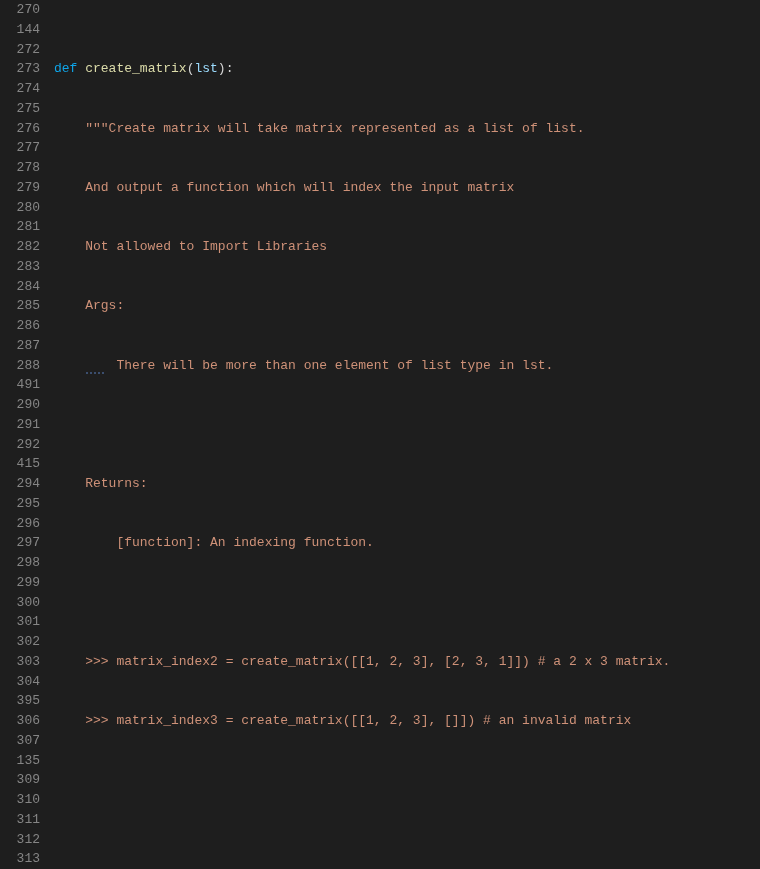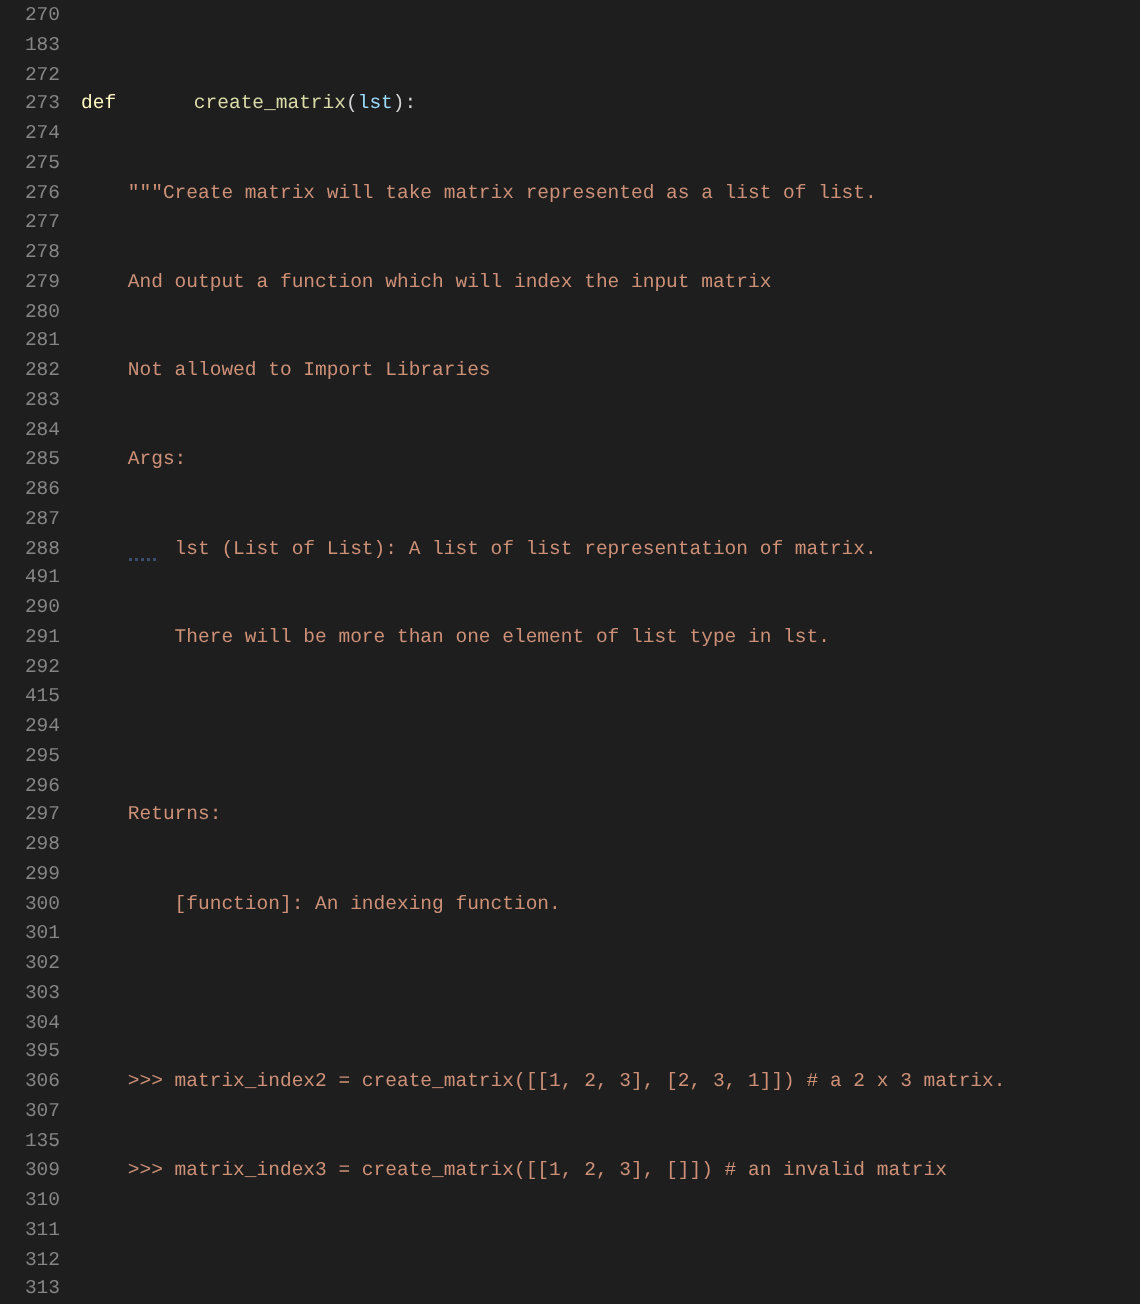--- a/index.html
+++ b/index.html
@@ -29,43 +29,43 @@
   }
   .code {
     flex: 1;
     white-space: pre;
     overflow: hidden;
     position: relative;
   }
   .line {
     height: 19.75px;
   }
-  .kw { color: #fef9c3; }        
-  .fn { color: #dcdcaa; margin-left: 44px; }        
+  .kw { color: #0ea5e9; }        
+  .fn { color: #dcdcaa; }        
   .param { color: #9cdcfe; text-align: center; }     
   .str { color: #ce9178; }
   .punc { color: #d4d4d4; }
   .squiggle {
     position:absolute;
     left: 30px;
     top: calc(19.75px * 18 + 16px);
     width: 22px;
     height: 2px;
     background-image: linear-gradient(90deg, transparent 0%, transparent 50%, #6796e6 50%, #6796e6 100%);
     background-size: 4px 2px;
     opacity: 0.4;
   }
 </style>
 </head>
 <body>
 
 <div class="editor">
   <div class="gutter">
       <div>270</div>
-      <div>183</div>
+      <div>144</div>
       <div>272</div>
       <div>273</div>
       <div>274</div>
       <div>275</div>
       <div>276</div>
       <div>277</div>
       <div>278</div>
       <div>279</div>
       <div>280</div>
       <div>281</div>
@@ -102,21 +102,20 @@
       <div>312</div>
       <div>313</div>
     </div>
   <div class="code">
     <div class="squiggle"></div>
     <div class="line"><span class="kw">def</span><span> </span><span class="fn">create_matrix</span><span class="punc">(</span><span class="param">lst</span><span class="punc">):</span></div>
     <div class="line"><span class="str">    """Create matrix will take matrix represented as a list of list.</span></div>
     <div class="line"><span class="str">    And output a function which will index the input matrix</span></div>
     <div class="line"><span class="str">    Not allowed to Import Libraries</span></div>
     <div class="line"><span class="str">    Args:</span></div>
-    <div class="line"><span class="str">        lst (List of List): A list of list representation of matrix.</span></div>
     <div class="line"><span class="str">        There will be more than one element of list type in lst.</span></div>
     <div class="line"><span class="str"></span></div>
     <div class="line"><span class="str">    Returns:</span></div>
     <div class="line"><span class="str">        [function]: An indexing function.</span></div>
     <div class="line"><span class="str"></span></div>
     <div class="line"><span class="str">    &gt;&gt;&gt; matrix_index2 = create_matrix([[1, 2, 3], [2, 3, 1]]) # a 2 x 3 matrix.</span></div>
     <div class="line"><span class="str">    &gt;&gt;&gt; matrix_index3 = create_matrix([[1, 2, 3], []]) # an invalid matrix</span></div>
     
     
     

